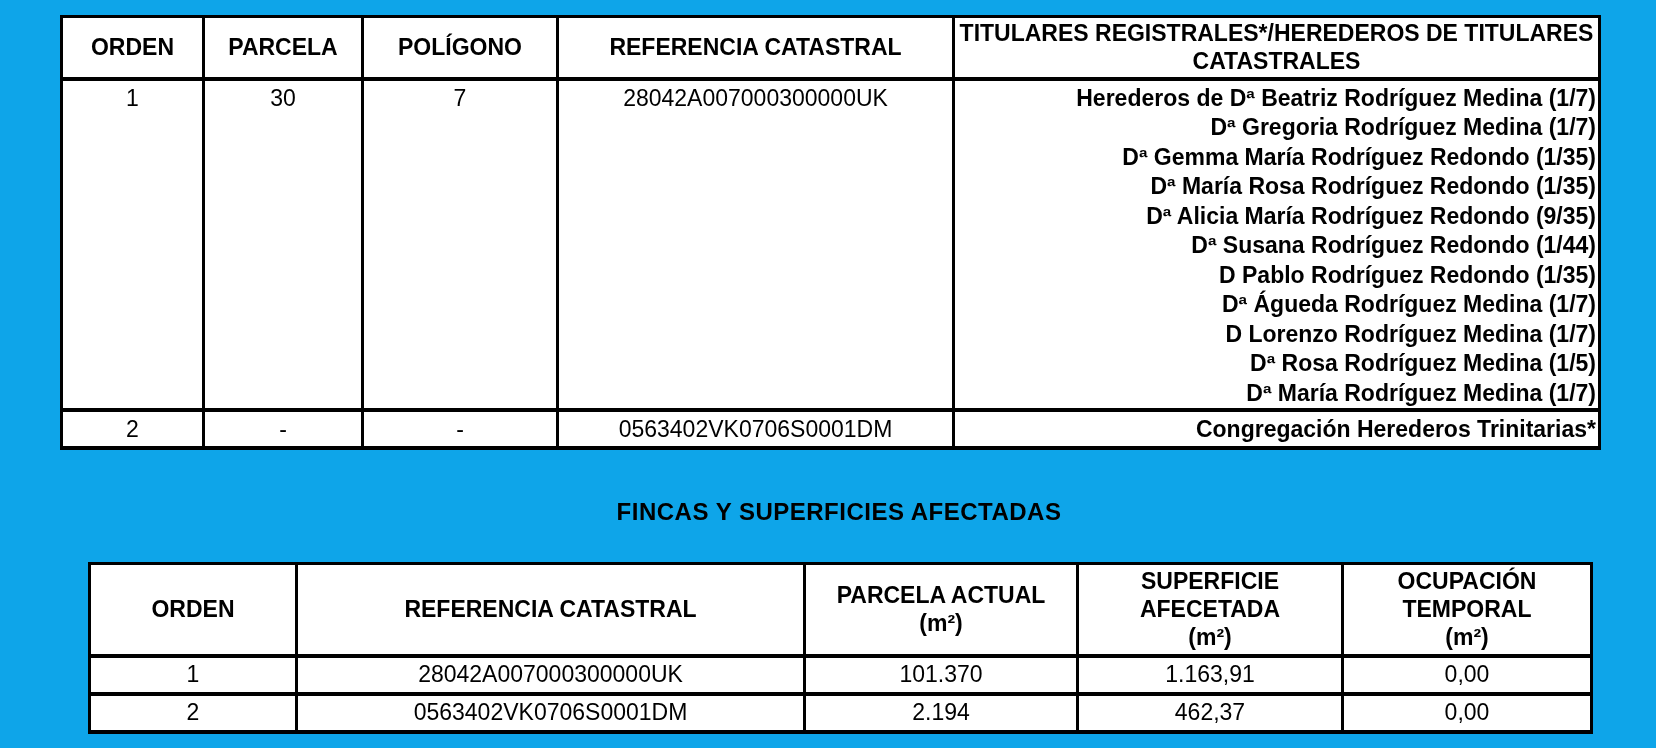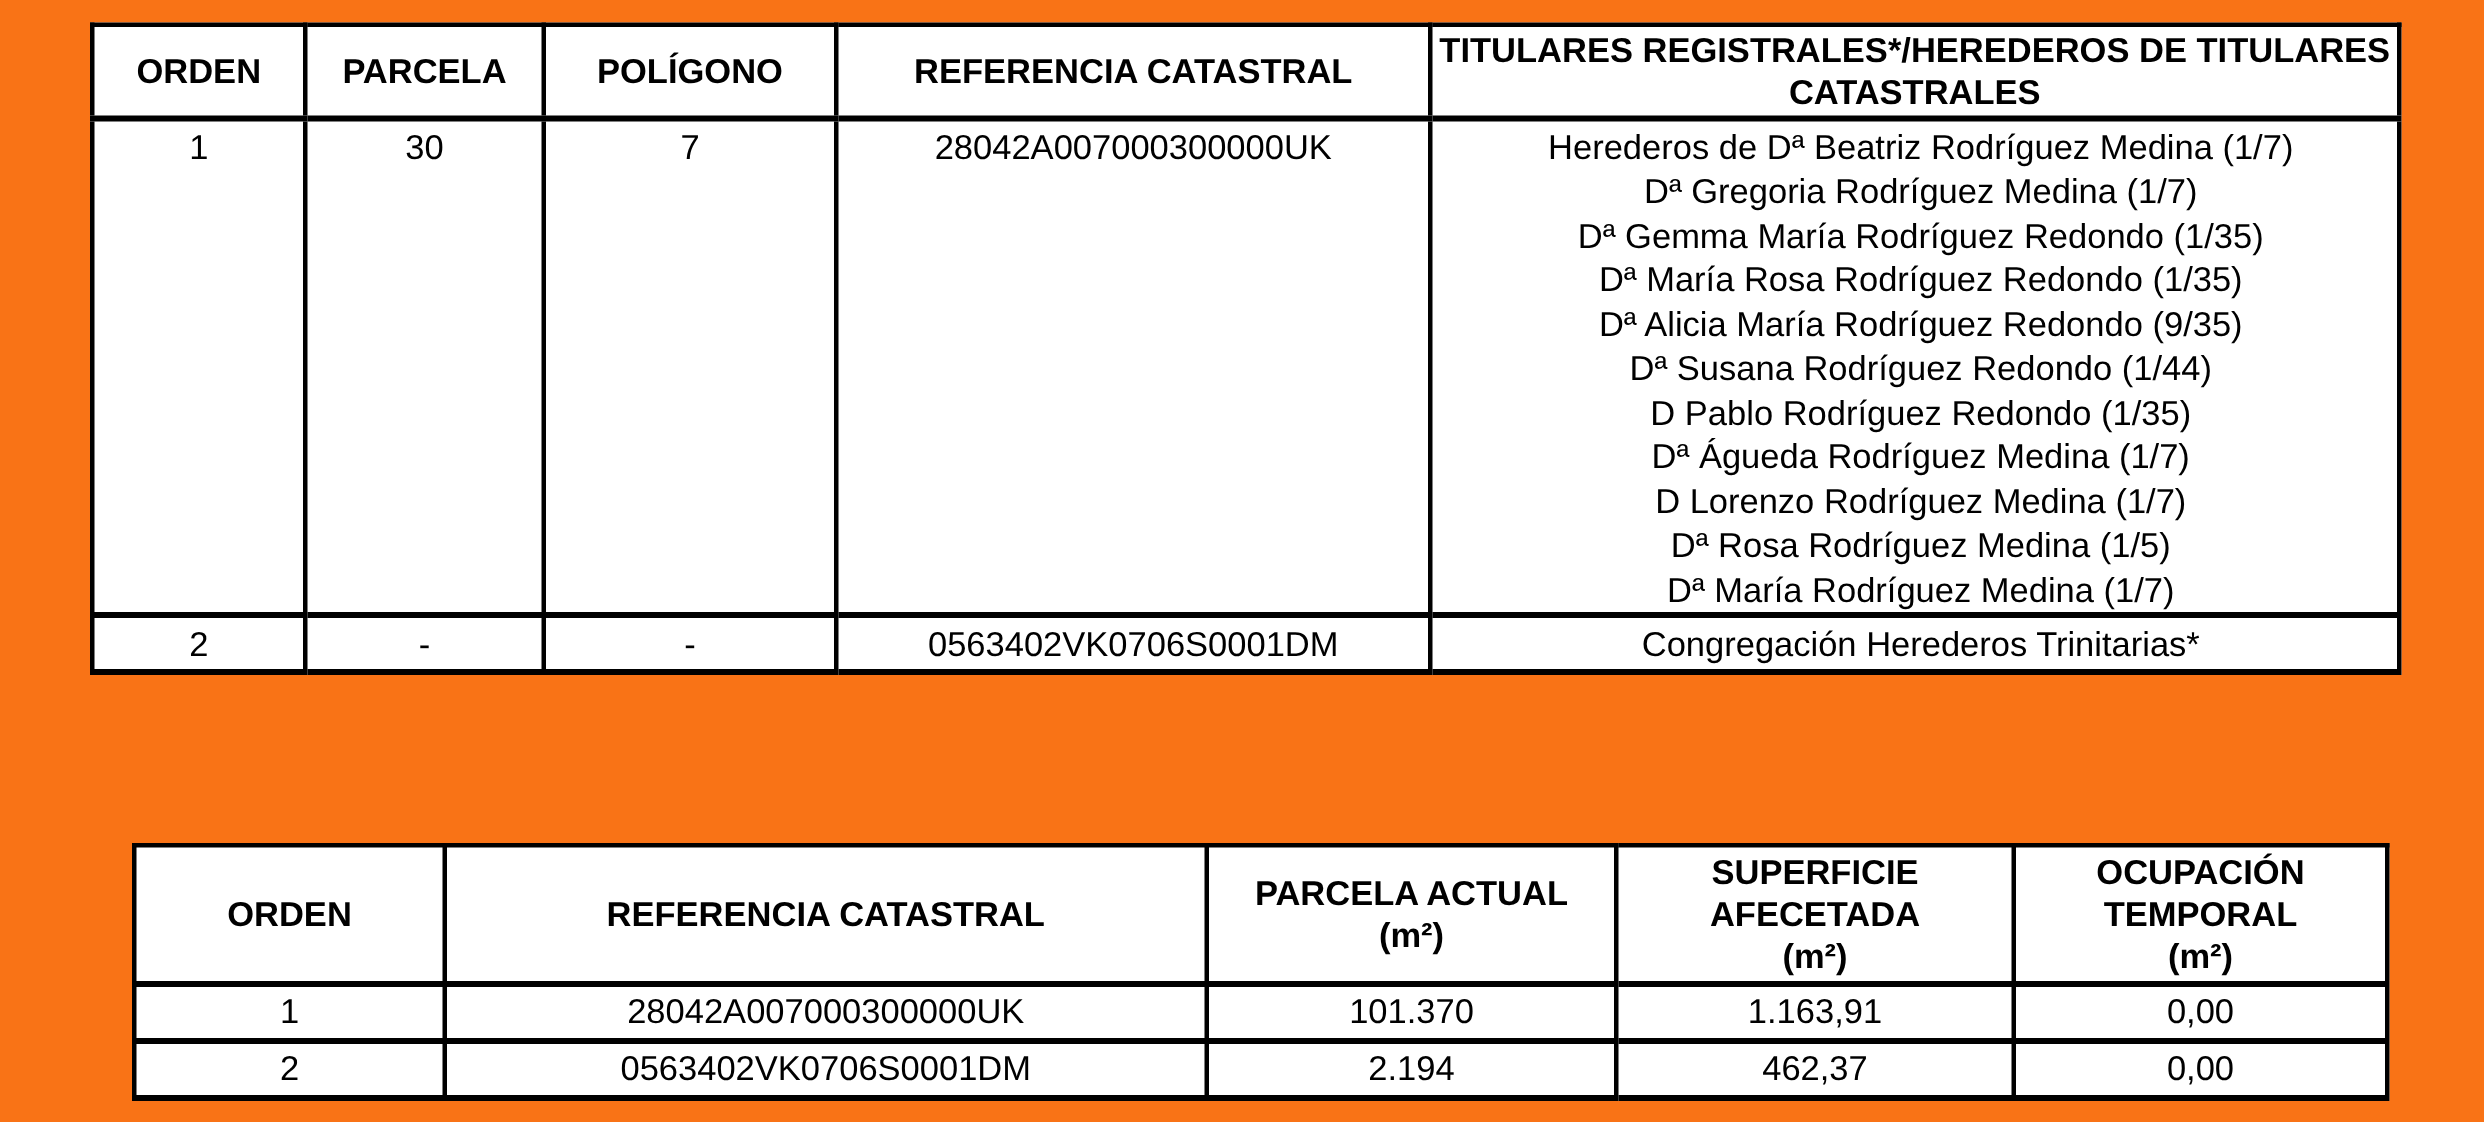--- a/index.html
+++ b/index.html
@@ -1,21 +1,21 @@
 <!DOCTYPE html>
 <html><head>
 <meta charset="utf-8">
 <style>
   * { box-sizing: border-box; margin: 0; padding: 0; }
   html, body { background: #ffffff; }
   .page {
     position: relative;
     width: 1656px;
     height: 748px;
-    background: #f97316;
+    background: #0ea5e9;
     color: #000000;
     font-family: "Liberation Sans", sans-serif;
     overflow: hidden;
   }
 
   table {
     border-collapse: collapse;
     table-layout: fixed;
     position: absolute;
     background: #ffffff;
@@ -42,23 +42,24 @@
   .t1 thead th { height: 62px; }
   .t1 td {
     vertical-align: top;
     text-align: center;
     border-top-width: 4px;
     border-bottom-width: 4px;
     padding-top: 3px;
     line-height: 29.5px;
   }
   .t1 td.tit {
-    text-align: center;
+    text-align: right;
     padding-left: 10px;
     padding-right: 2px;
+    font-weight: bold;
   }
   .t1 tr.r1 td { height: 327px; }
   .t1 tr.r2 td { height: 38px; }
 
   
   .section-title {
     position: absolute;
     left: 88px;
     top: 498px;
     width: 1502px;
@@ -126,20 +127,21 @@
         <td>-</td>
         <td>-</td>
         <td>0563402VK0706S0001DM</td>
         <td class="tit">
           <div>Congregación Herederos Trinitarias*</div>
         </td>
       </tr>
     </tbody>
   </table>
 
+  <div class="section-title">FINCAS Y SUPERFICIES AFECTADAS</div>
 
   <table class="t2">
     <colgroup>
       <col style="width:207px">
       <col style="width:508px">
       <col style="width:273px">
       <col style="width:265px">
       <col style="width:249px">
     </colgroup>
     <thead>

